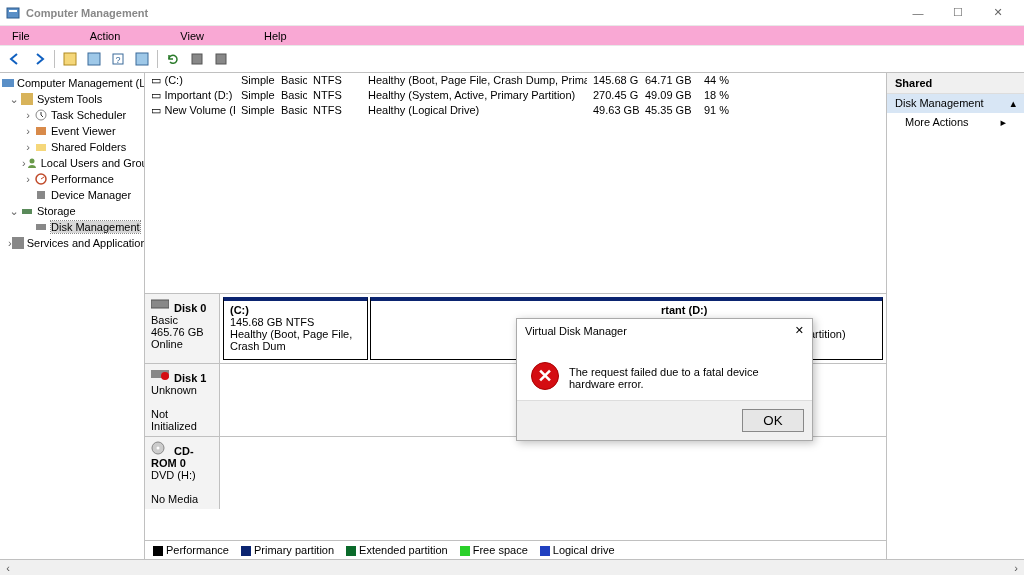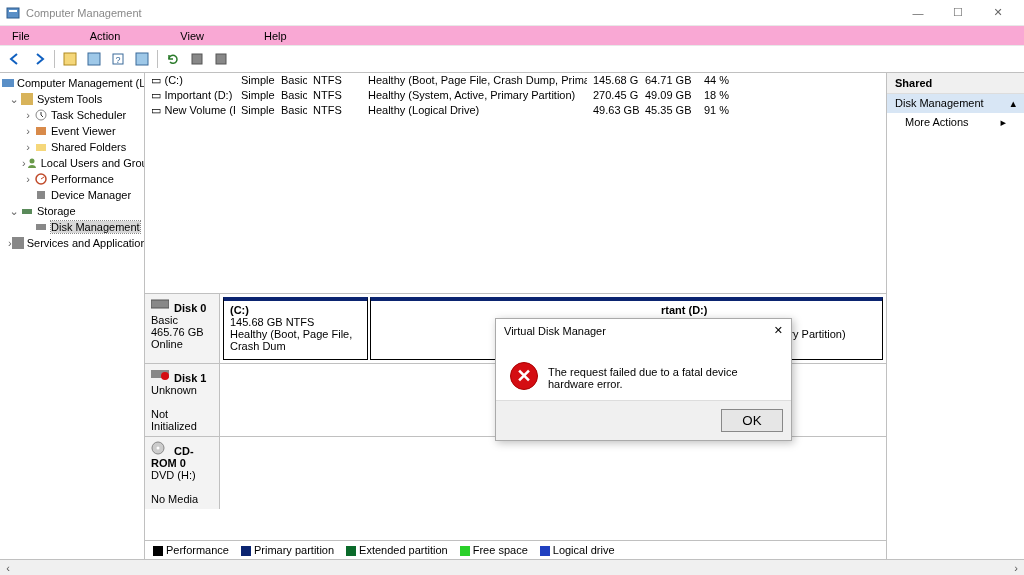--- a/index.html
+++ b/index.html
@@ -1,19 +1,19 @@
 <!DOCTYPE html>
 <html><head>
 <meta charset="utf-8">
 <style>
 * { box-sizing: border-box; margin: 0; padding: 0; }
 body { font-family: "Segoe UI", Tahoma, sans-serif; font-size: 11px; background: #fff; width: 1024px; height: 575px; overflow: hidden; color: #000; }
 .titlebar { height: 26px; display: flex; align-items: center; padding: 0 6px; background: #fff; border-bottom: 1px solid #e8e8e8; }
 .titlebar-icon { width: 14px; height: 14px; margin-right: 6px; }
-.titlebar-title { color: #888; font-size: 11px; flex: 1; }
+.titlebar-title { color: #888; font-size: 11px; flex: 1; font-weight: bold; }
 .titlebar-controls { display: flex; }
 .titlebar-btn { width: 40px; height: 26px; display: flex; align-items: center; justify-content: center; color: #666; }
 .menubar { height: 19px; display: flex; align-items: center; padding: 0 4px; background: #f9a8d4; gap: 44px; }
 .menu-item { padding: 2px 8px; color: #000; }
 .toolbar { height: 28px; display: flex; align-items: center; padding: 0 4px; gap: 2px; border-bottom: 1px solid #c0c0c0; border-top: 1px solid #e8e8e8; }
 .tb-btn { width: 22px; height: 22px; display: flex; align-items: center; justify-content: center; border: 1px solid transparent; }
 .tb-sep { width: 1px; height: 18px; background: #c0c0c0; margin: 0 2px; }
 .main { display: flex; height: calc(575px - 26px - 19px - 28px - 16px); }
 .tree-panel { width: 145px; border-right: 1px solid #c0c0c0; overflow: hidden; padding: 2px 0; }
 .tree-row { display: flex; align-items: center; padding: 1px 2px; white-space: nowrap; }
@@ -38,21 +38,21 @@
 .legend { border-top: 1px solid #c0c0c0; padding: 3px 8px; display: flex; gap: 12px; align-items: center; font-size: 11px; }
 .leg-box { width: 10px; height: 10px; display: inline-block; margin-right: 3px; vertical-align: middle; }
 .actions { width: 138px; border-left: 1px solid #c0c0c0; }
 .actions-hdr { background: #f0f0f0; padding: 4px 8px; font-weight: bold; border-bottom: 1px solid #ddd; }
 .actions-sub { background: #d8e6f5; padding: 3px 8px; display: flex; justify-content: space-between; }
 .actions-item { padding: 3px 18px; }
 .statusbar { height: 16px; background: #f0f0f0; border-top: 1px solid #c0c0c0; display: flex; align-items: center; }
 .sb-track { flex: 1; height: 14px; background: #f0f0f0; display: flex; align-items: center; }
 .sb-arrow { width: 16px; text-align: center; color: #555; }
 
-.dialog { position: absolute; left: 350px; top: 245px; width: 297px; background: #fff; border: 1px solid #aaa; box-shadow: 2px 2px 8px rgba(0,0,0,0.25); }
+.dialog { position: absolute; left: 371px; top: 245px; width: 297px; background: #fff; border: 1px solid #aaa; box-shadow: 2px 2px 8px rgba(0,0,0,0.25); }
 .dlg-title { display: flex; align-items: center; justify-content: space-between; padding: 5px 8px; font-size: 11px; }
 .dlg-body { display: flex; padding: 20px 14px 10px; gap: 10px; align-items: flex-start; }
 .dlg-err { width: 28px; height: 28px; border-radius: 50%; background: #d40d12; display: flex; align-items: center; justify-content: center; color: #fff; font-weight: bold; font-size: 18px; border: 1px solid #a00; flex-shrink: 0; }
 .dlg-msg { font-size: 11px; padding-top: 4px; }
 .dlg-btns { padding: 8px; text-align: right; background: #f0f0f0; border-top: 1px solid #ddd; }
 .dlg-ok { width: 62px; padding: 3px 0; border: 1px solid #888; background: #e6e6e6; }
 svg { display: block; }
 </style>
 </head>
 <body>

